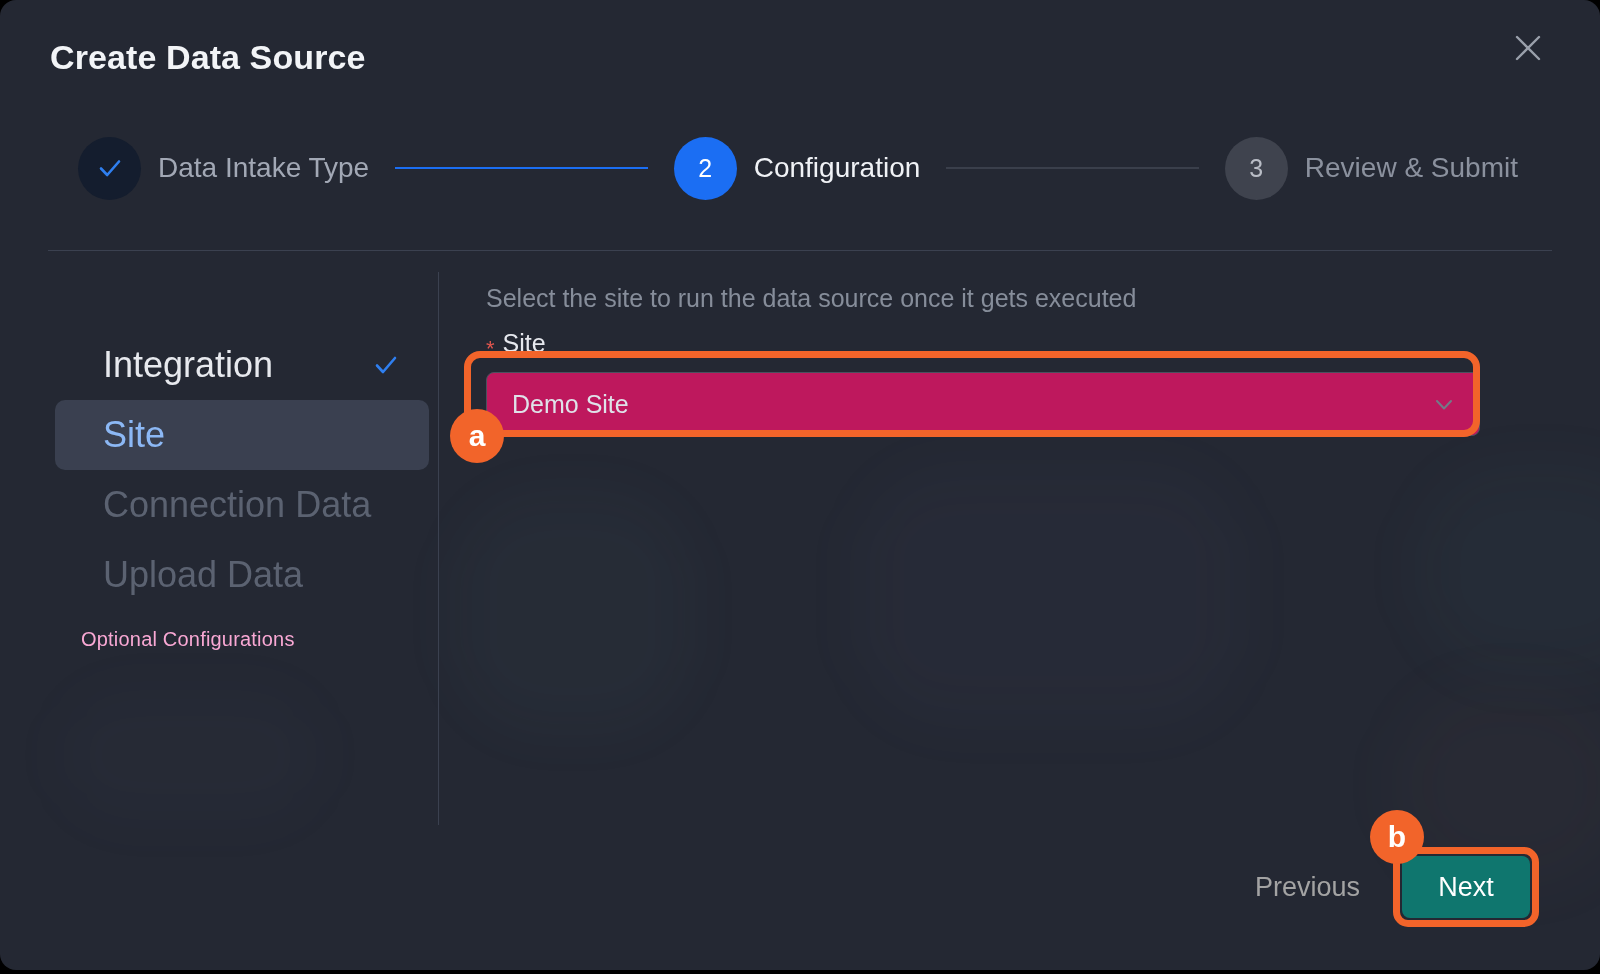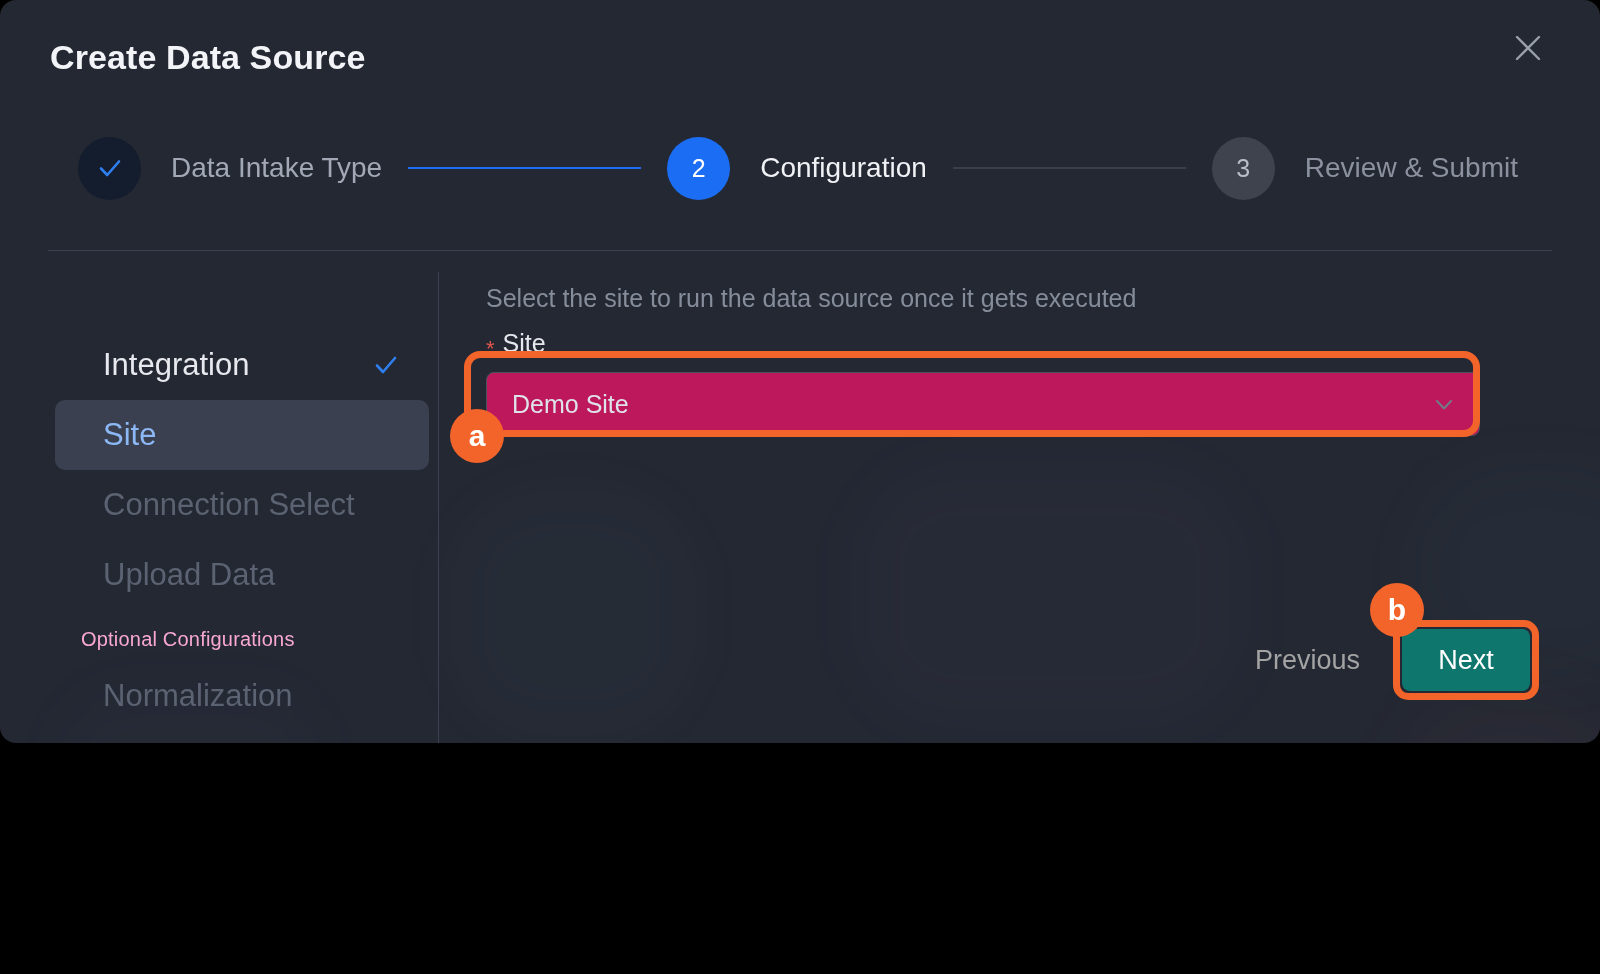--- a/index.html
+++ b/index.html
@@ -10,21 +10,21 @@
     height: 974px;
     background: #000000;
     font-family: "Liberation Sans", sans-serif;
     overflow: hidden;
   }
 
   .modal {
     position: absolute;
     left: 0; top: 0;
     width: 1600px;
-    height: 743px;
+    height: 970px;
     background: #242833;
     border-radius: 16px;
     overflow: hidden;
   }
 
   
   .bg-blob {
     position: absolute;
     border-radius: 90px;
     pointer-events: none;
@@ -55,21 +55,21 @@
   .close-btn svg { display: block; }
 
   
   .stepper {
     position: absolute;
     left: 78px; top: 136px;
     width: 1440px; height: 64px;
     display: flex;
     align-items: center;
   }
-  .step { display: flex; align-items: center; gap: 30px; }
+  .step { display: flex; align-items: center; gap: 17px; }
   .step-circle {
     width: 63px; height: 63px;
     border-radius: 50%;
     display: flex; align-items: center; justify-content: center;
     font-size: 25px;
     flex: 0 0 auto;
   }
   .step-circle.done    { background: #141d2e; }
   .step-circle.active  { background: #1b6ef3; color: #ffffff; }
   .step-circle.pending { background: #3f434e; color: #b9bdc6; }
@@ -102,21 +102,21 @@
     left: 55px; top: 330px;
     width: 374px;
   }
   .nav-item {
     height: 70px;
     display: flex;
     align-items: center;
     justify-content: space-between;
     padding: 0 28px 0 48px;
     border-radius: 10px;
-    font-size: 31px;
+    font-size: 36px;
   }
   .nav-item.complete { color: #e7e9ee; }
   .nav-item.active {
     background: #3a4050;
     color: #8cb8f5;
   }
   .nav-item.disabled { color: #5b6271; }
   .nav-check svg { display: block; }
 
   .group-label {
@@ -282,32 +282,29 @@
           <path d="M6 15.5 L12 22 L24 8" stroke="#2f7ff0" stroke-width="2.6" fill="none" stroke-linecap="round" stroke-linejoin="round"></path>
         </svg>
       </span>
     </div>
 
     <div class="nav-item active">
       <span>Site</span>
     </div>
 
     <div class="nav-item disabled">
-      <span>Connection Select</span>
+      <span>Connection Data</span>
     </div>
 
     <div class="nav-item disabled">
       <span>Upload Data</span>
     </div>
 
     <div class="group-label">Optional Configurations</div>
 
-    <div class="nav-item disabled">
-      <span>Normalization</span>
-    </div>
 
   </div>
 
   <div class="main">
 
     <div class="helper-text">Select the site to run the data source once it gets executed</div>
 
     <div class="field-label">
       <span class="req-star">*</span>
       <span>Site</span>

